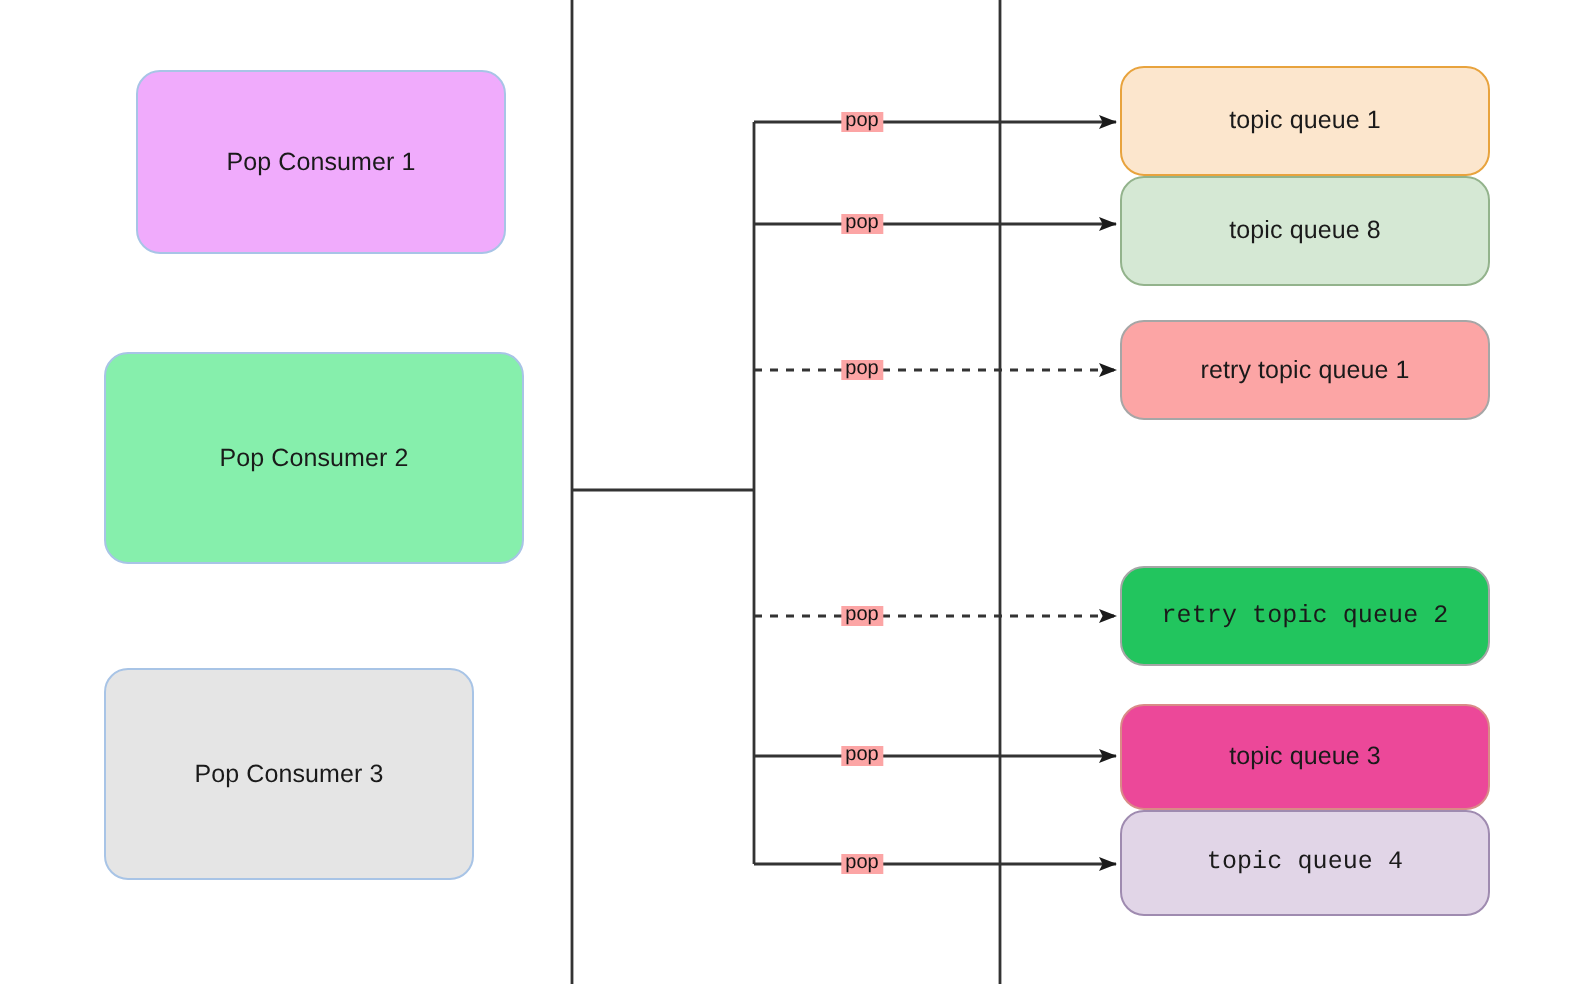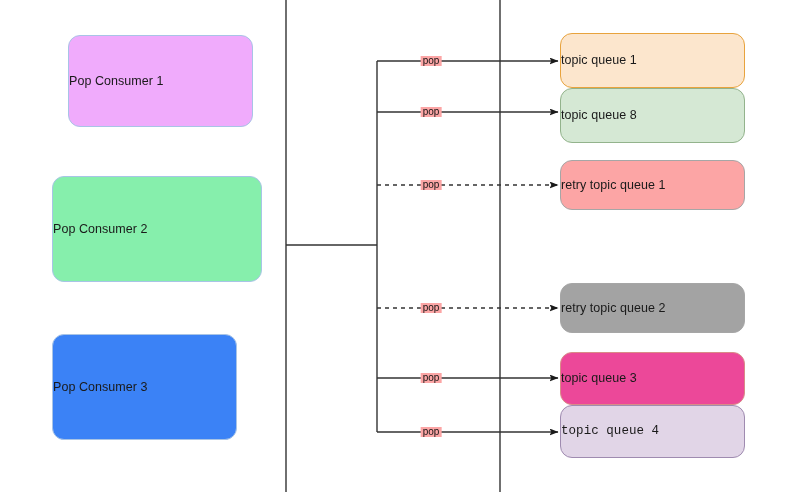--- a/index.html
+++ b/index.html
@@ -24,21 +24,21 @@
     top: 0;
     width: 788px;
     height: 492px;
   }
   .node {
     position: absolute;
     box-sizing: border-box;
     border-radius: 12px;
     display: flex;
     align-items: center;
-    justify-content: flex-start;
+    justify-content: center;
     font-size: 12.5px;
     color: #1a1a1a;
     text-align: center;
     line-height: 1.2;
     letter-spacing: 0.05px;
   }
   .edge-label {
     position: absolute;
     transform: translate(-50%, -50%);
     background: #fca5a5;
@@ -74,33 +74,33 @@
       </g>
   </svg>
 
   <div id="nodes-layer">
       <div class="node" style="left: 68px; top: 35px; width: 185px; height: 92px; background: #f0abfc; border: 1.3px solid rgb(168, 196, 230);">
         <span>Pop Consumer 1</span>
       </div>
       <div class="node" style="left: 52px; top: 176px; width: 210px; height: 106px; background: #86efac; border: 1.3px solid rgb(168, 196, 230);">
         <span>Pop Consumer 2</span>
       </div>
-      <div class="node" style="left: 52px; top: 334px; width: 185px; height: 106px; background: #3b82f6; border: 1.3px solid rgb(168, 196, 230);">
+      <div class="node" style="left: 52px; top: 334px; width: 185px; height: 106px; background: #e5e5e5; border: 1.3px solid rgb(168, 196, 230);">
         <span>Pop Consumer 3</span>
       </div>
       <div class="node" style="left: 560px; top: 33px; width: 185px; height: 55px; background: rgb(252, 230, 205); border: 1.3px solid rgb(232, 163, 61);">
         <span>topic queue 1</span>
       </div>
       <div class="node" style="left: 560px; top: 88px; width: 185px; height: 55px; background: rgb(213, 232, 212); border: 1.3px solid rgb(147, 179, 140);">
         <span>topic queue 8</span>
       </div>
       <div class="node" style="left: 560px; top: 160px; width: 185px; height: 50px; background: #fca5a5; border: 1.3px solid rgb(166, 166, 166);">
         <span>retry topic queue 1</span>
       </div>
-      <div class="node" style="left: 560px; top: 283px; width: 185px; height: 50px; background: #a3a3a3; border: 1.3px solid rgb(166, 166, 166);">
+      <div class="node" style="left: 560px; top: 283px; width: 185px; height: 50px; background: #22c55e; border: 1.3px solid rgb(166, 166, 166); font-family: Liberation Mono, monospace;">
         <span>retry topic queue 2</span>
       </div>
       <div class="node" style="left: 560px; top: 352px; width: 185px; height: 53px; background: #ec4899; border: 1.3px solid rgb(217, 139, 135);">
         <span>topic queue 3</span>
       </div>
       <div class="node" style="left: 560px; top: 405px; width: 185px; height: 53px; background: rgb(225, 213, 231); border: 1.3px solid rgb(159, 139, 176); font-family: Liberation Mono, monospace;">
         <span>topic queue 4</span>
       </div>
     </div>
   <div id="labels-layer">

